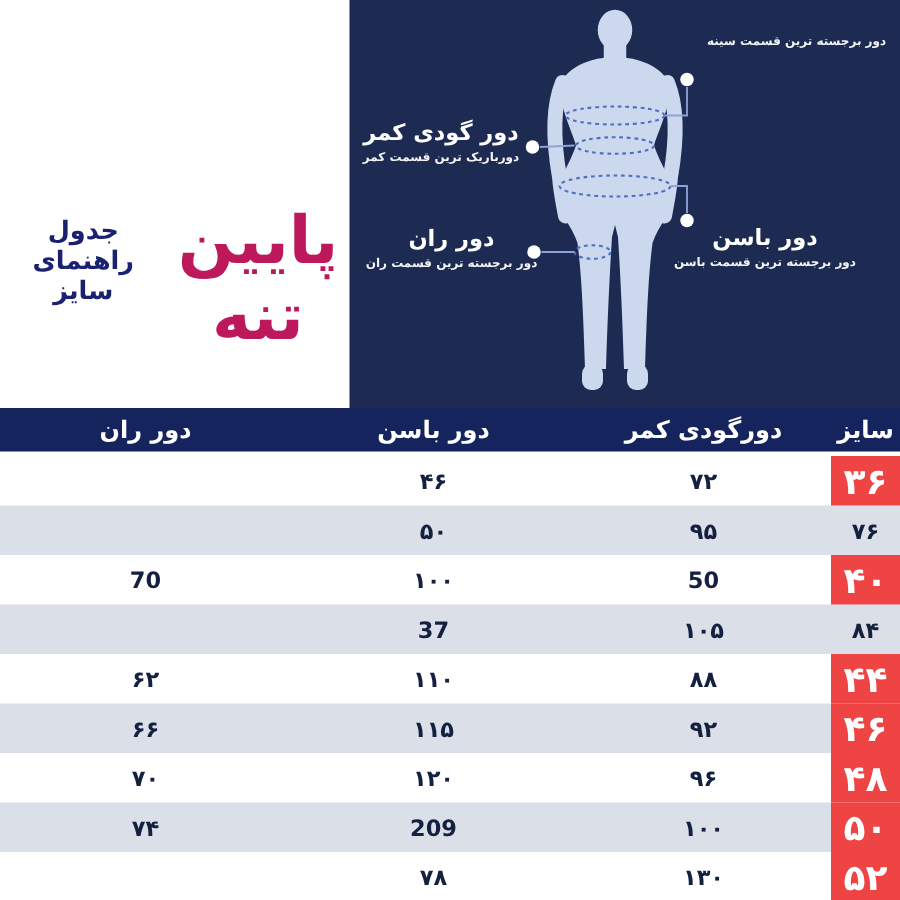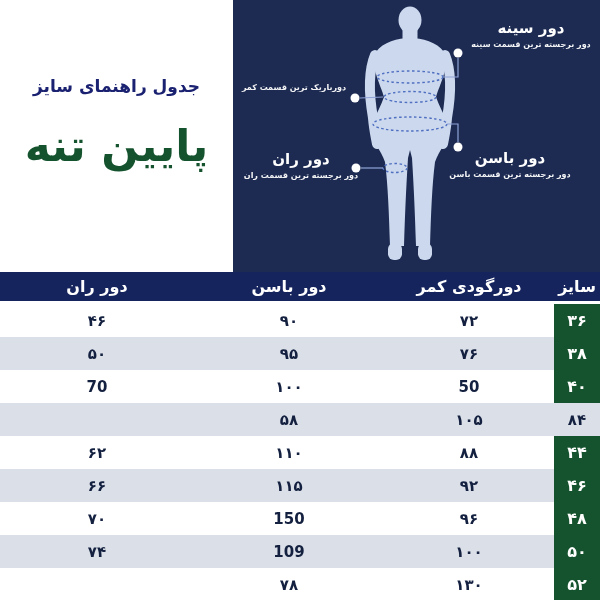--- a/index.html
+++ b/index.html
@@ -4,28 +4,28 @@
 <style>
   html,body{margin:0;padding:0;background:#fff;}
   .frame{
     width:600px;height:600px;overflow:hidden;position:relative;
     font-family:"DejaVu Sans", sans-serif;background:#fff;
   }
   
   .top{display:flex;height:272px;}
   .left-panel{
     width:233px;height:272px;background:#ffffff;
-    display:flex;flex-direction:column;align-items:center;
+    display:flex;align-items:center;
     box-sizing:border-box;padding-top:76px;
   }
   .guide-subtitle{
     color:#1a2170;font-weight:bold;font-size:17px;direction:rtl;text-align:center;
   }
   .guide-title{
-    color:#14532d;font-weight:bold;font-size:44px;direction:rtl;text-align:center;
+    color:#be185d;font-weight:bold;font-size:44px;direction:rtl;text-align:center;
     margin-top:24px;letter-spacing:0;
   }
   .diagram{
     width:367px;height:272px;background:#1d2b52;position:relative;flex-shrink:0;
   }
   .diagram svg{position:absolute;left:0;top:0;}
   .dlabel{position:absolute;color:#ffffff;direction:rtl;text-align:center;}
   .dlabel .t{font-weight:bold;font-size:15px;line-height:1.15;}
   .dlabel .d{font-weight:bold;font-size:8px;margin-top:3px;opacity:.95;text-align:center;}
   .lbl-chest{left:236px;top:20px;width:124px;}
@@ -49,21 +49,21 @@
     grid-template-columns:46px 170px 190px 194px;
     height:33px;
   }
   .trow.plain{background:#ffffff;}
   .trow.alt{background:#dbdfe8;}
   .trow .cell{
     display:flex;align-items:center;justify-content:center;
     font-weight:bold;font-size:15px;color:#14203f;direction:rtl;
   }
   .trow .size-cell{
-    background:#14532d;color:#ffffff;font-size:16px;font-weight:bold;
+    background:#ef4444;color:#ffffff;font-size:24px;font-weight:bold;
   }
 </style>
 </head>
 <body>
 
 <div class="frame">
 
   <div class="top">
 
     <div class="left-panel">
@@ -110,24 +110,24 @@
         </g>
         <g fill="#ffffff">
           <circle cx="225" cy="53" r="4.5"></circle>
           <circle cx="122" cy="98" r="4.5"></circle>
           <circle cx="225" cy="147" r="4.5"></circle>
           <circle cx="123" cy="168" r="4.5"></circle>
         </g>
       </svg>
 
       <div class="dlabel lbl-chest">
-        <div class="t">دور سینه</div>
         <div class="d">دور برجسته ترین قسمت سینه</div>
       </div>
       <div class="dlabel lbl-waist">
+        <div class="t">دور گودی کمر</div>
         <div class="d">دورباریک ترین قسمت کمر</div>
       </div>
       <div class="dlabel lbl-hip">
         <div class="t">دور باسن</div>
         <div class="d">دور برجسته ترین قسمت باسن</div>
       </div>
       <div class="dlabel lbl-thigh">
         <div class="t">دور ران</div>
         <div class="d">دور برجسته ترین قسمت ران</div>
       </div>
@@ -138,69 +138,67 @@
     <div class="thead">
       <div class="hcell">سایز</div>
       <div class="hcell">دورگودی کمر</div>
       <div class="hcell">دور باسن</div>
       <div class="hcell">دور ران</div>
     </div>
     <div class="tbody">
   <div class="trow plain">
     <div class="cell size-cell">۳۶</div>
     <div class="cell">۷۲</div>
-    <div class="cell">۹۰</div>
     <div class="cell">۴۶</div>
   </div>
 
   <div class="trow alt">
-    <div class="cell size-cell">۳۸</div>
     <div class="cell">۷۶</div>
     <div class="cell">۹۵</div>
     <div class="cell">۵۰</div>
   </div>
 
   <div class="trow plain">
     <div class="cell size-cell">۴۰</div>
     <div class="cell">50</div>
     <div class="cell">۱۰۰</div>
     <div class="cell">70</div>
   </div>
 
   <div class="trow alt">
     <div class="cell">۸۴</div>
     <div class="cell">۱۰۵</div>
-    <div class="cell">۵۸</div>
+    <div class="cell">37</div>
   </div>
 
   <div class="trow plain">
     <div class="cell size-cell">۴۴</div>
     <div class="cell">۸۸</div>
     <div class="cell">۱۱۰</div>
     <div class="cell">۶۲</div>
   </div>
 
   <div class="trow alt">
     <div class="cell size-cell">۴۶</div>
     <div class="cell">۹۲</div>
     <div class="cell">۱۱۵</div>
     <div class="cell">۶۶</div>
   </div>
 
   <div class="trow plain">
     <div class="cell size-cell">۴۸</div>
     <div class="cell">۹۶</div>
-    <div class="cell">150</div>
+    <div class="cell">۱۲۰</div>
     <div class="cell">۷۰</div>
   </div>
 
   <div class="trow alt">
     <div class="cell size-cell">۵۰</div>
     <div class="cell">۱۰۰</div>
-    <div class="cell">109</div>
+    <div class="cell">209</div>
     <div class="cell">۷۴</div>
   </div>
 
   <div class="trow plain">
     <div class="cell size-cell">۵۲</div>
     <div class="cell">۱۳۰</div>
     <div class="cell">۷۸</div>
   </div>
 </div>
   </div>

